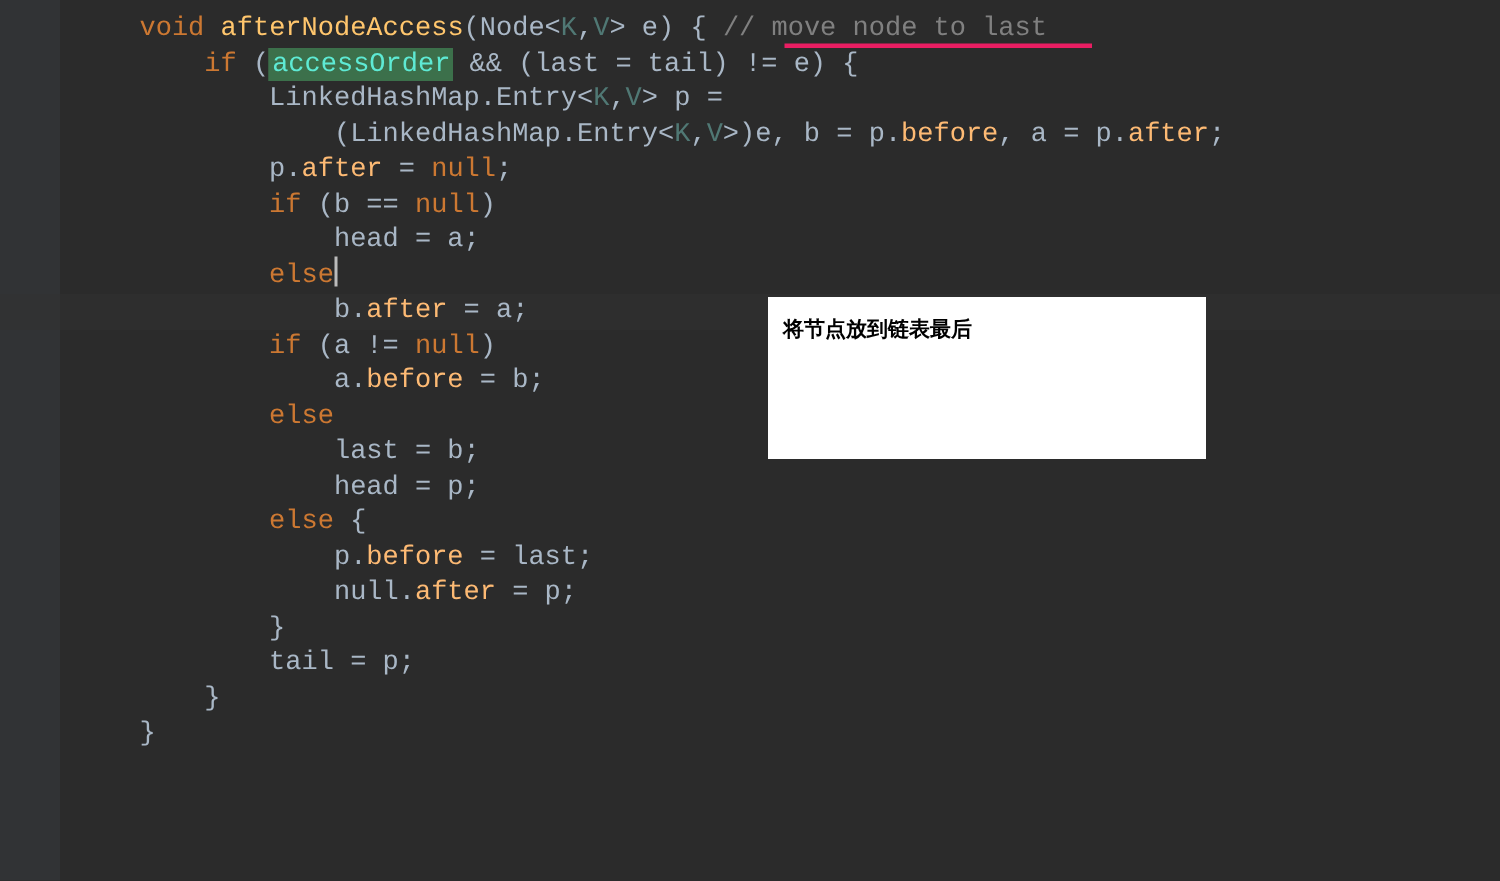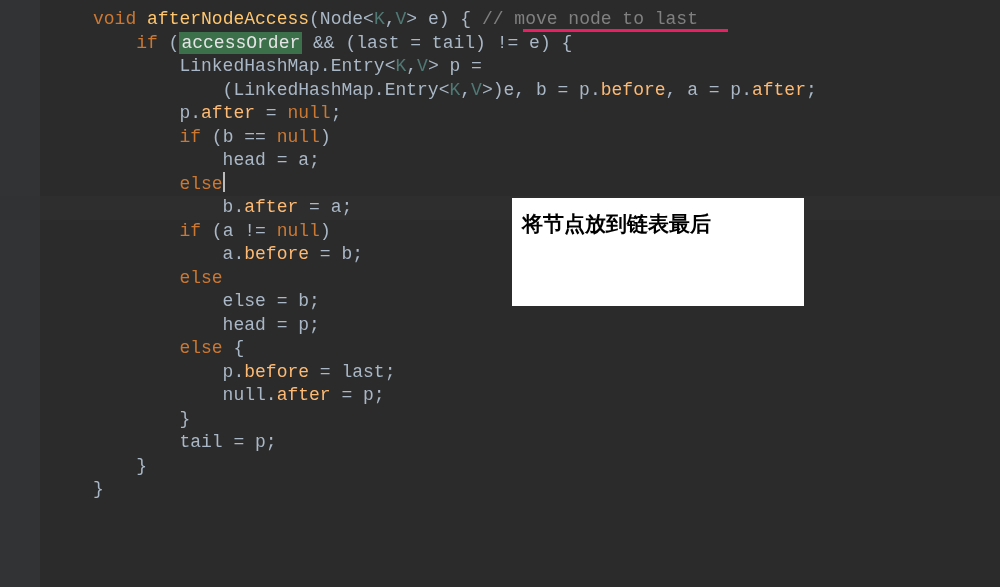--- a/index.html
+++ b/index.html
@@ -31,21 +31,21 @@
       height: 23.5px;
       margin-left: 23px;
     }
     .kw { color: #cc7832; }
     .method { color: #ffc66d; }
     .generic { color: #507874; }
     .comment { color: #808080; }
     .field { color: #fdba74; }
     .highlight-bg {
       background: #3c704b;
-      color: #e5e5e5;
+      color: #5eead4;
       border: 1px solid #3c704b;
       padding: 0 1px;
     }
     .caret-line {
       background: rgba(50,50,50,0.5);
       position: absolute;
       left: 0;
       width: 100%;
       height: 23.5px;
       z-index: 0;
@@ -70,21 +70,21 @@
     }
     .tooltip-box {
       position: absolute;
       top: 198px;
       left: 512px;
       width: 292px;
       height: 108px;
       background: #ffffff;
       color: #000000;
       font-family: sans-serif;
-      font-size: 21px;
+      font-size: 14px;
       font-weight: bold;
       padding: 12px 10px;
       z-index: 10;
     }
     .rel { position: relative; z-index: 1; }
   </style>
 </head>
 <body>
 
 <div class="gutter"></div>
@@ -97,21 +97,21 @@
   <div class="line rel"><span>        LinkedHashMap.Entry&lt;</span><span class="generic">K</span><span>,</span><span class="generic">V</span><span>&gt; p =</span></div>
   <div class="line rel"><span>            (LinkedHashMap.Entry&lt;</span><span class="generic">K</span><span>,</span><span class="generic">V</span><span>&gt;)e, b = p.</span><span class="field">before</span><span>, a = p.</span><span class="field">after</span><span>;</span></div>
   <div class="line rel"><span>        p.</span><span class="field">after</span><span> = </span><span class="kw">null</span><span>;</span></div>
   <div class="line rel"><span class="kw">        if</span><span> (b == </span><span class="kw">null</span><span>)</span></div>
   <div class="line rel"><span>            head = a;</span></div>
   <div class="line rel"><span class="kw">        else</span><span class="caret"></span></div>
   <div class="line rel"><span>            b.</span><span class="field">after</span><span> = a;</span></div>
   <div class="line rel"><span class="kw">        if</span><span> (a != </span><span class="kw">null</span><span>)</span></div>
   <div class="line rel"><span>            a.</span><span class="field">before</span><span> = b;</span></div>
   <div class="line rel"><span class="kw">        else</span></div>
-  <div class="line rel"><span>            else = b;</span></div>
+  <div class="line rel"><span>            last = b;</span></div>
   <div class="line rel"><span>            head = p;</span></div>
   <div class="line rel"><span class="kw">        else</span><span> {</span></div>
   <div class="line rel"><span>            p.</span><span class="field">before</span><span> = last;</span></div>
   <div class="line rel"><span>            null.</span><span class="field">after</span><span> = p;</span></div>
   <div class="line rel"><span>        }</span></div>
   <div class="line rel"><span>        tail = p;</span></div>
   <div class="line rel"><span>    }</span></div>
   <div class="line rel"><span>}</span></div>
 </div>
 

